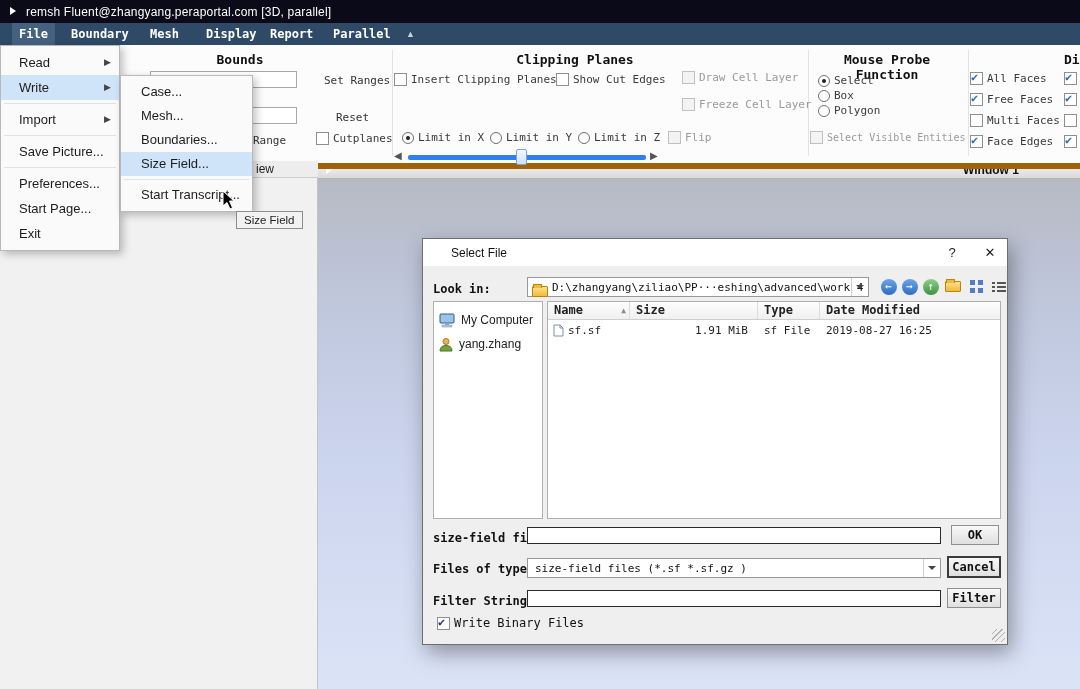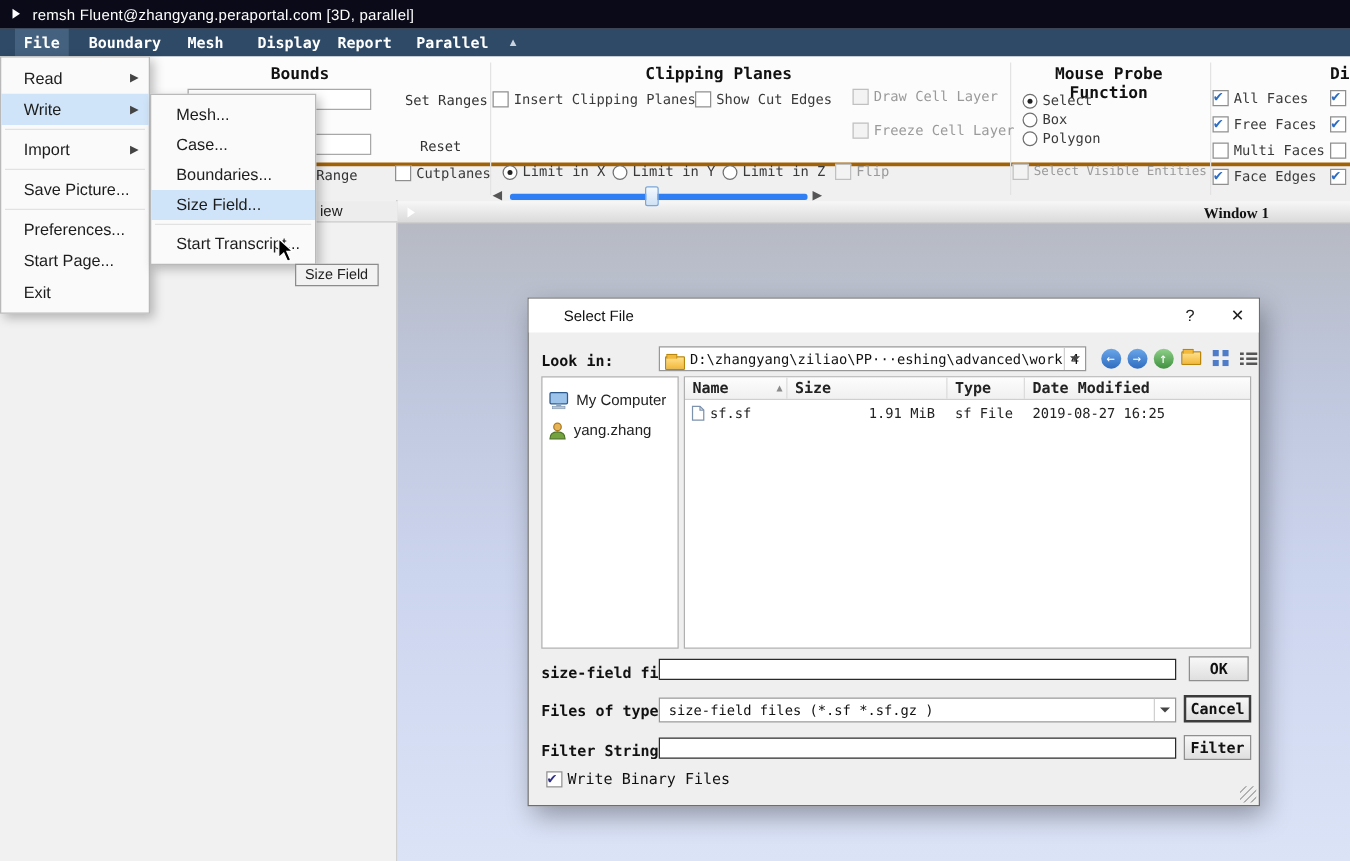--- a/index.html
+++ b/index.html
@@ -13,21 +13,21 @@
 .appico{width:14px;height:14px;background:linear-gradient(#4aa0e8,#1767b8);border-radius:2px;position:relative}
 .appico::after{content:"";position:absolute;left:4px;top:3px;border-left:6px solid #fff;border-top:4px solid transparent;border-bottom:4px solid transparent}
 
 
 .menubar{left:0;top:23px;width:1080px;height:22px;background:#2e4a67;z-index:5}
 .menubar .mitem{position:absolute;top:0;height:22px;line-height:22px;padding:0 7px;color:#fff;font-family:"DejaVu Sans Mono",monospace;font-weight:bold;font-size:12px}
 .menubar .mitem.open{background:#44617f}
 .caret{position:absolute;left:406px;top:6px;color:#c9d4e0;font-size:9px}
 
 
-.ribbon{left:0;top:45px;width:1080px;height:88px;background:#fcfcfc;border-bottom:3px solid #a16207;z-index:2}
+.ribbon{left:0;top:45px;width:1080px;height:124px;background:#fcfcfc;border-bottom:6px solid #a16207;z-index:2}
 .vdiv{position:absolute;top:5px;width:1px;height:106px;background:#e3e3e3}
 .gtitle{position:absolute;top:7px;font-family:"DejaVu Sans Mono",monospace;font-weight:bold;font-size:13px;color:#111;text-align:center}
 .rlabel,.rbtn{position:absolute;font-family:"DejaVu Sans Mono",monospace;font-size:11px;color:#333}
 .rbtn{cursor:default}
 .txtfield{position:absolute;height:17px;background:#fff;border:1px solid #a8a8a8}
 .chk,.rad{position:absolute;display:flex;align-items:center;gap:4px;font-family:"DejaVu Sans Mono",monospace;font-size:11px;color:#3a3a3a;white-space:nowrap}
 .chk.dis,.rad.dis{color:#9a9a9a}
 .cb{width:13px;height:13px;background:#fff;border:1px solid #8f8f8f;display:inline-block;position:relative;flex:0 0 auto}
 .cb.checked::after{content:"✔";position:absolute;left:0;top:-3px;font-size:12px;font-weight:bold;color:#2b6cc4}
 .cb.dark.checked::after{color:#30308a}
@@ -35,21 +35,21 @@
 .radio{width:12px;height:12px;border-radius:50%;border:1px solid #707070;background:#fff;display:inline-block;position:relative;flex:0 0 auto}
 .radio.sel::after{content:"";position:absolute;left:3px;top:3px;width:4px;height:4px;border-radius:50%;background:#222}
 .slider-track{position:absolute;left:408px;top:110px;width:238px;height:5px;background:#2f7ef3;border-radius:2px}
 .slider-handle{position:absolute;left:516px;top:104px;width:11px;height:16px;background:linear-gradient(#f4f9ff,#cfe2f5);border:1px solid #7aa7d9;border-radius:2px}
 .sarrow{position:absolute;font-size:10px;color:#555;top:105px}
 
 
 .leftpanel{left:0;top:160px;width:318px;height:529px;background:#f1f1f1;border-right:1px solid #c4c4c4;z-index:1}
 .tabfrag{left:253px;top:161px;width:65px;height:17px;background:#ededed;border-bottom:1px solid #cccccc;font-size:12px;color:#222;line-height:17px;padding-left:3px;z-index:2}
 .winbar{left:318px;top:161px;width:762px;height:18px;background:linear-gradient(#f7f7f7,#dadada);border-bottom:1px solid #b5b5b5;z-index:1}
-.winbar .wt{position:absolute;left:645px;top:2px;font-family:Liberation Serif, serif;font-weight:bold;font-size:12px;color:#111}
+.winbar .wt{position:absolute;left:645px;top:2px;font-family:Liberation Sans, sans-serif;font-weight:bold;font-size:12px;color:#111}
 .canvas{left:318px;top:179px;width:762px;height:510px;background:linear-gradient(180deg,#b7bac3 0%,#bfc7dd 25%,#ccd5ee 55%,#dbe3f7 100%);z-index:1}
 
 
 .menu{background:#fafafa;border:1px solid #b9b9b9;box-shadow:3px 3px 8px rgba(0,0,0,.25);z-index:50}
 .menu .item{height:25px;line-height:25px;padding-left:18px;font-size:13px;color:#1c1c1c;position:relative}
 .menu .item.hl{background:#cfe4f8}
 .menu .item .arr{position:absolute;right:8px;top:0;font-size:9px;color:#444}
 .menu .sep{height:1px;background:#e2e2e2;margin:3px 3px}
 #filemenu{position:absolute;left:0;top:45px;width:120px;padding:4px 0}
 #writemenu{position:absolute;left:120px;top:75px;width:133px;padding:4px 0;z-index:51}
@@ -347,22 +347,22 @@
   <div class="item"><span>Import</span><span class="arr">▶</span></div>
   <div class="sep"></div>
   <div class="item">Save Picture...</div>
   <div class="sep"></div>
   <div class="item">Preferences...</div>
   <div class="item">Start Page...</div>
   <div class="item">Exit</div>
 </div>
 
 <div class="menu" id="writemenu">
+  <div class="item" style="height:24px;line-height:24px">Case...</div>
   <div class="item" style="height:24px;line-height:24px">Mesh...</div>
-  <div class="item" style="height:24px;line-height:24px">Case...</div>
   <div class="item" style="height:24px;line-height:24px">Boundaries...</div>
   <div class="item hl" style="height:24px;line-height:24px">Size Field...</div>
   <div class="sep"></div>
   <div class="item" style="height:24px;line-height:24px">Start Transcript...</div>
 </div>
 
 <div class="abs tooltip">Size Field</div>
 <svg class="abs cursor" width="14" height="20">
   <polygon points="1,1 1,16 5,12.5 8,19 10.5,17.8 7.5,11 12,11" fill="#000" stroke="#fff" stroke-width="1"></polygon>
 </svg>

